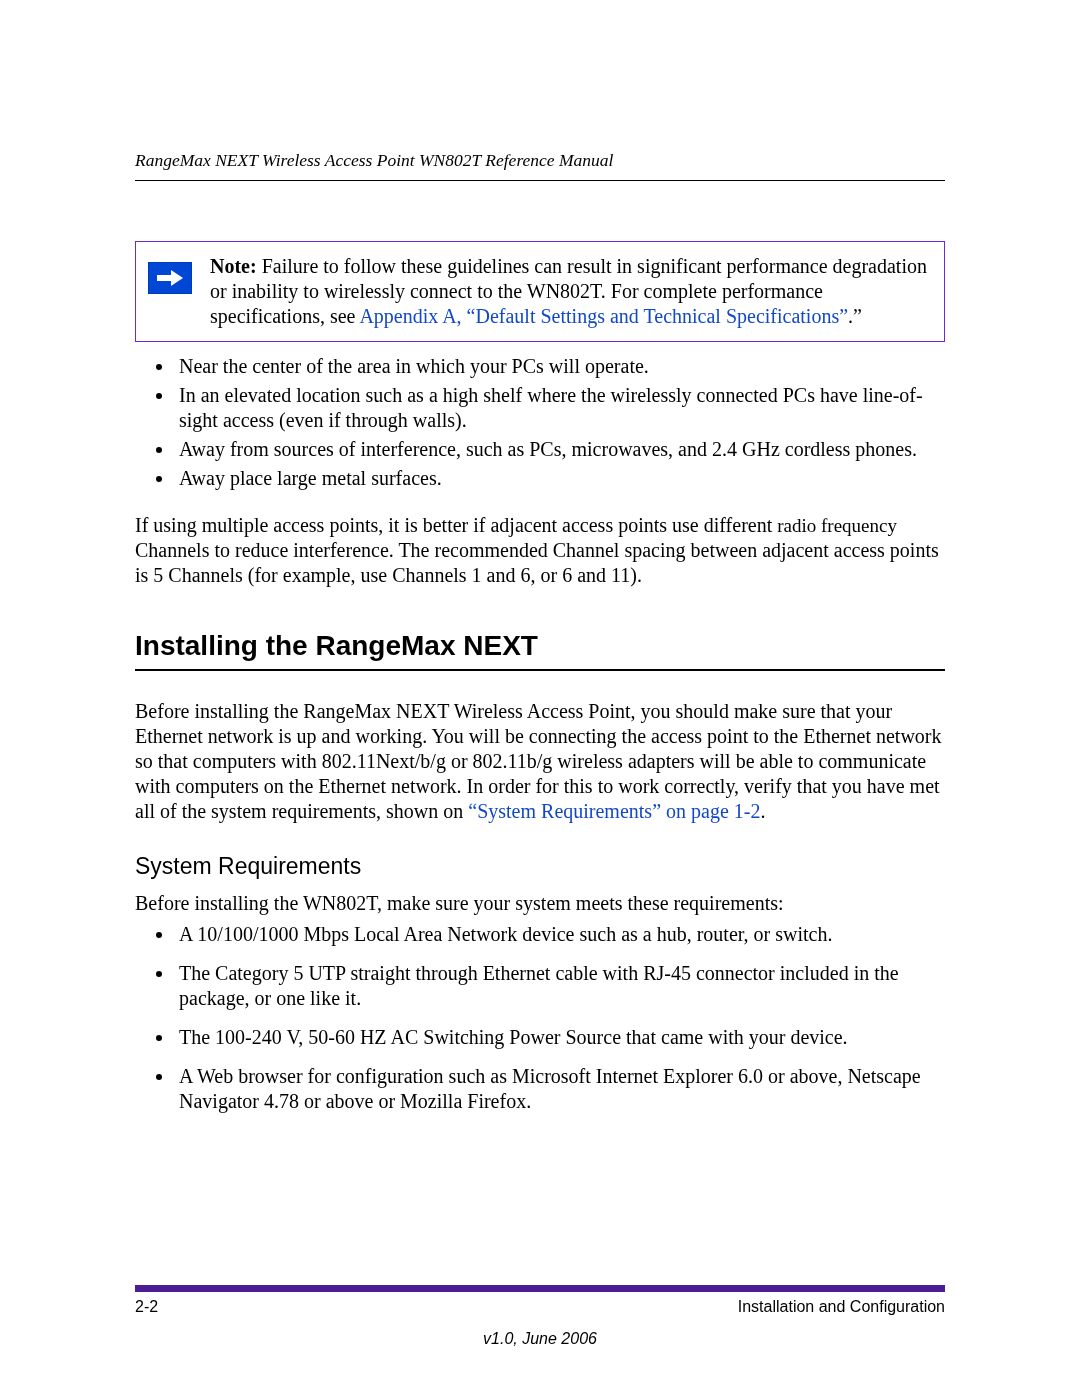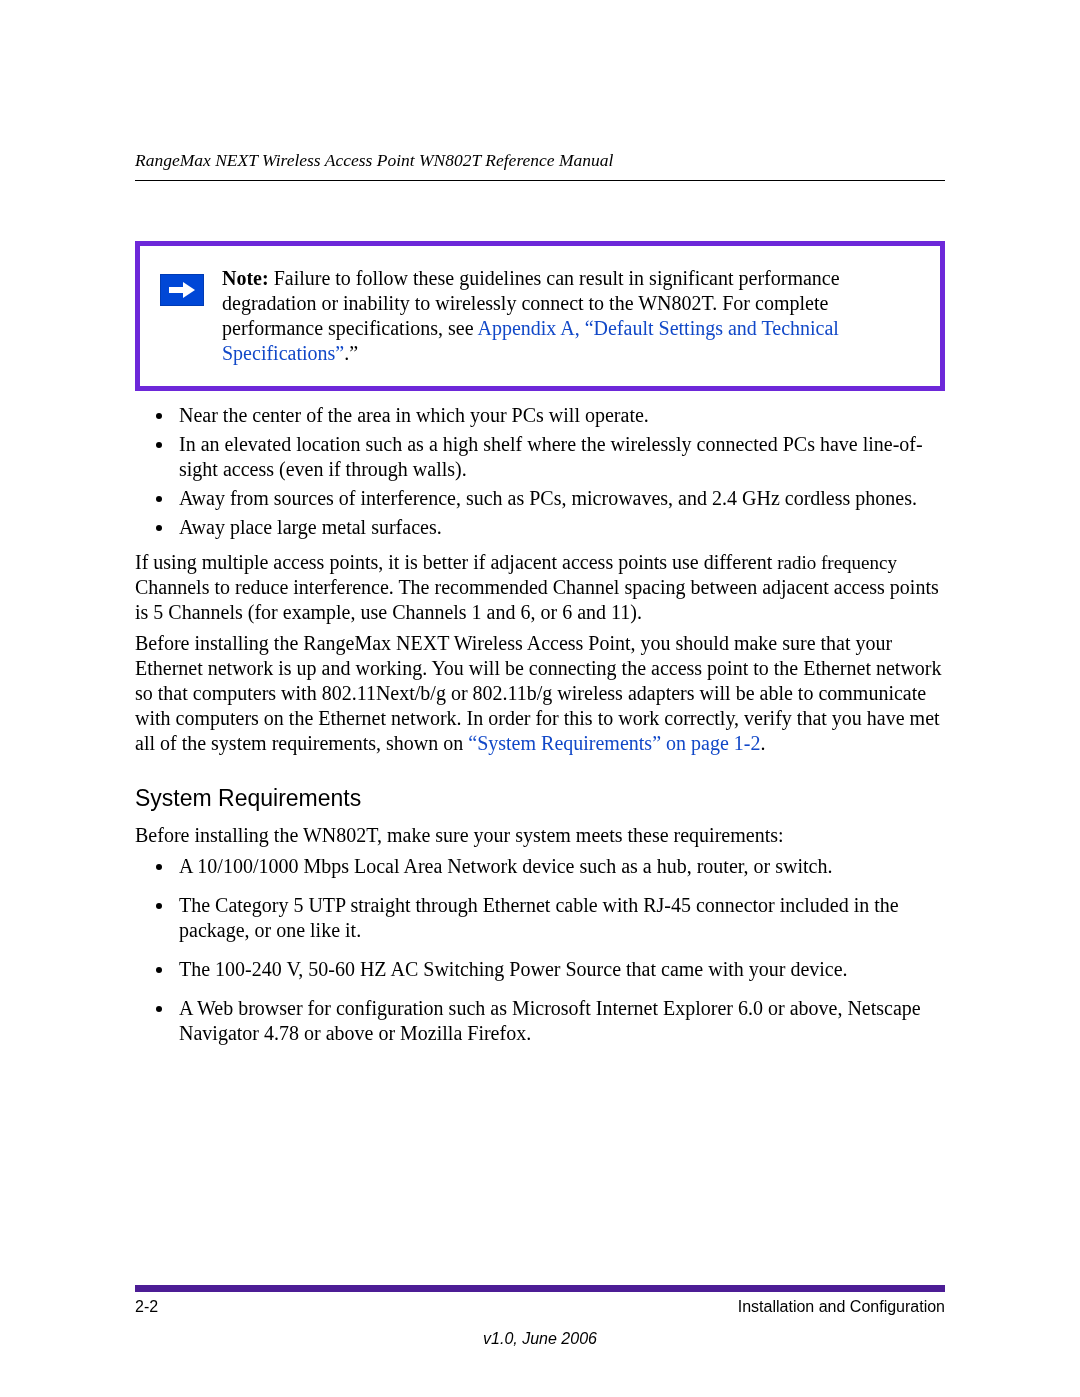--- a/index.html
+++ b/index.html
@@ -19,24 +19,24 @@
   }
   .header-title {
     font-style: italic;
     font-family: Liberation Serif, serif;
     font-size: 17.5px;
     padding-bottom: 8px;
     border-bottom: 1px solid #000;
     margin-bottom: 60px;
   }
   .note-box {
-    border: 5px solid #6d28d9;
+    border: 1px solid #6d28d9;
     display: flex;
     align-items: flex-start;
-    padding: 12px;
+    padding: 4px;
     margin-bottom: 12px;
   }
   .note-icon-cell {
     width: 56px;
     min-width: 56px;
     padding: 16px 6px 16px 8px;
   }
   .note-icon {
     width: 42px;
     height: 30px;
@@ -72,21 +72,21 @@
   .note-text .label {
     font-weight: bold;
   }
   .link {
     color: #1148c8;
   }
   .para {
     margin: 6px 0 4px 0;
   }
   ul.tight {
-    margin: 4px 0 10px 0;
+    margin: 4px 0 22px 0;
     padding-left: 40px;
   }
   ul.tight li {
     margin: 2px 0 4px 0;
     padding-left: 4px;
   }
   ul.spaced {
     margin: 4px 0 10px 0;
     padding-left: 40px;
   }
@@ -155,20 +155,21 @@
     <li>In an elevated location such as a high shelf where the wirelessly connected PCs have line-of-sight access (even if through walls).</li>
     <li>Away from sources of interference, such as PCs, microwaves, and 2.4 GHz cordless phones.</li>
     <li>Away place large metal surfaces.</li>
   </ul>
 
   <div class="para">
     <span>If using multiple access points, it is better if adjacent access points use different </span><span class="small-term">radio frequency</span><span> Channels to reduce interference. The recommended Channel spacing between adjacent access points is 5 Channels (for example, use Channels 1 and 6, or 6 and 11).</span>
   </div>
 
 
+  <div class="h1">Installing the RangeMax NEXT</div>
 
   <div class="para">
     <span>Before installing the RangeMax NEXT Wireless Access Point, you should make sure that your Ethernet network is up and working. You will be connecting the access point to the Ethernet network so that computers with 802.11Next/b/g or 802.11b/g wireless adapters will be able to communicate with computers on the Ethernet network. In order for this to work correctly, verify that you have met all of the system requirements, shown on </span><span class="link">“System Requirements” on page 1-2</span><span>.</span>
   </div>
 
   <div class="h2">System Requirements</div>
 
   <div class="para">Before installing the WN802T, make sure your system meets these requirements:</div>
 
   <ul class="spaced">

